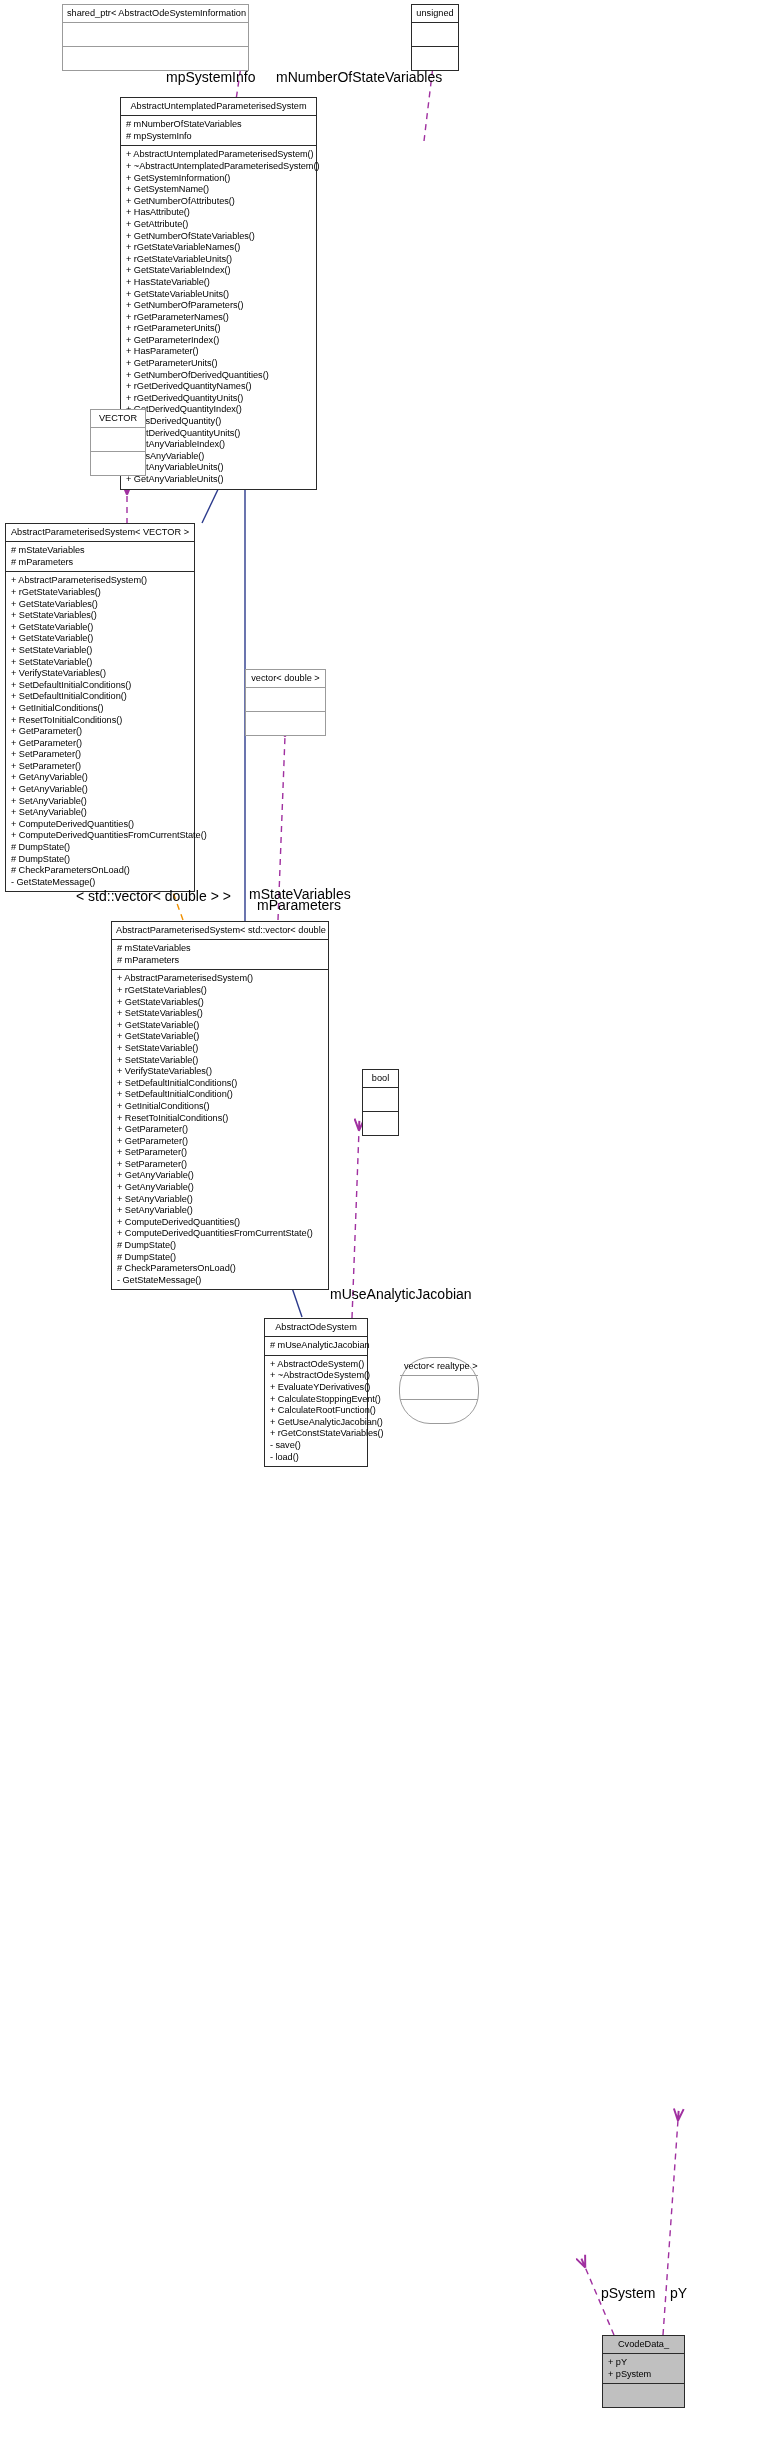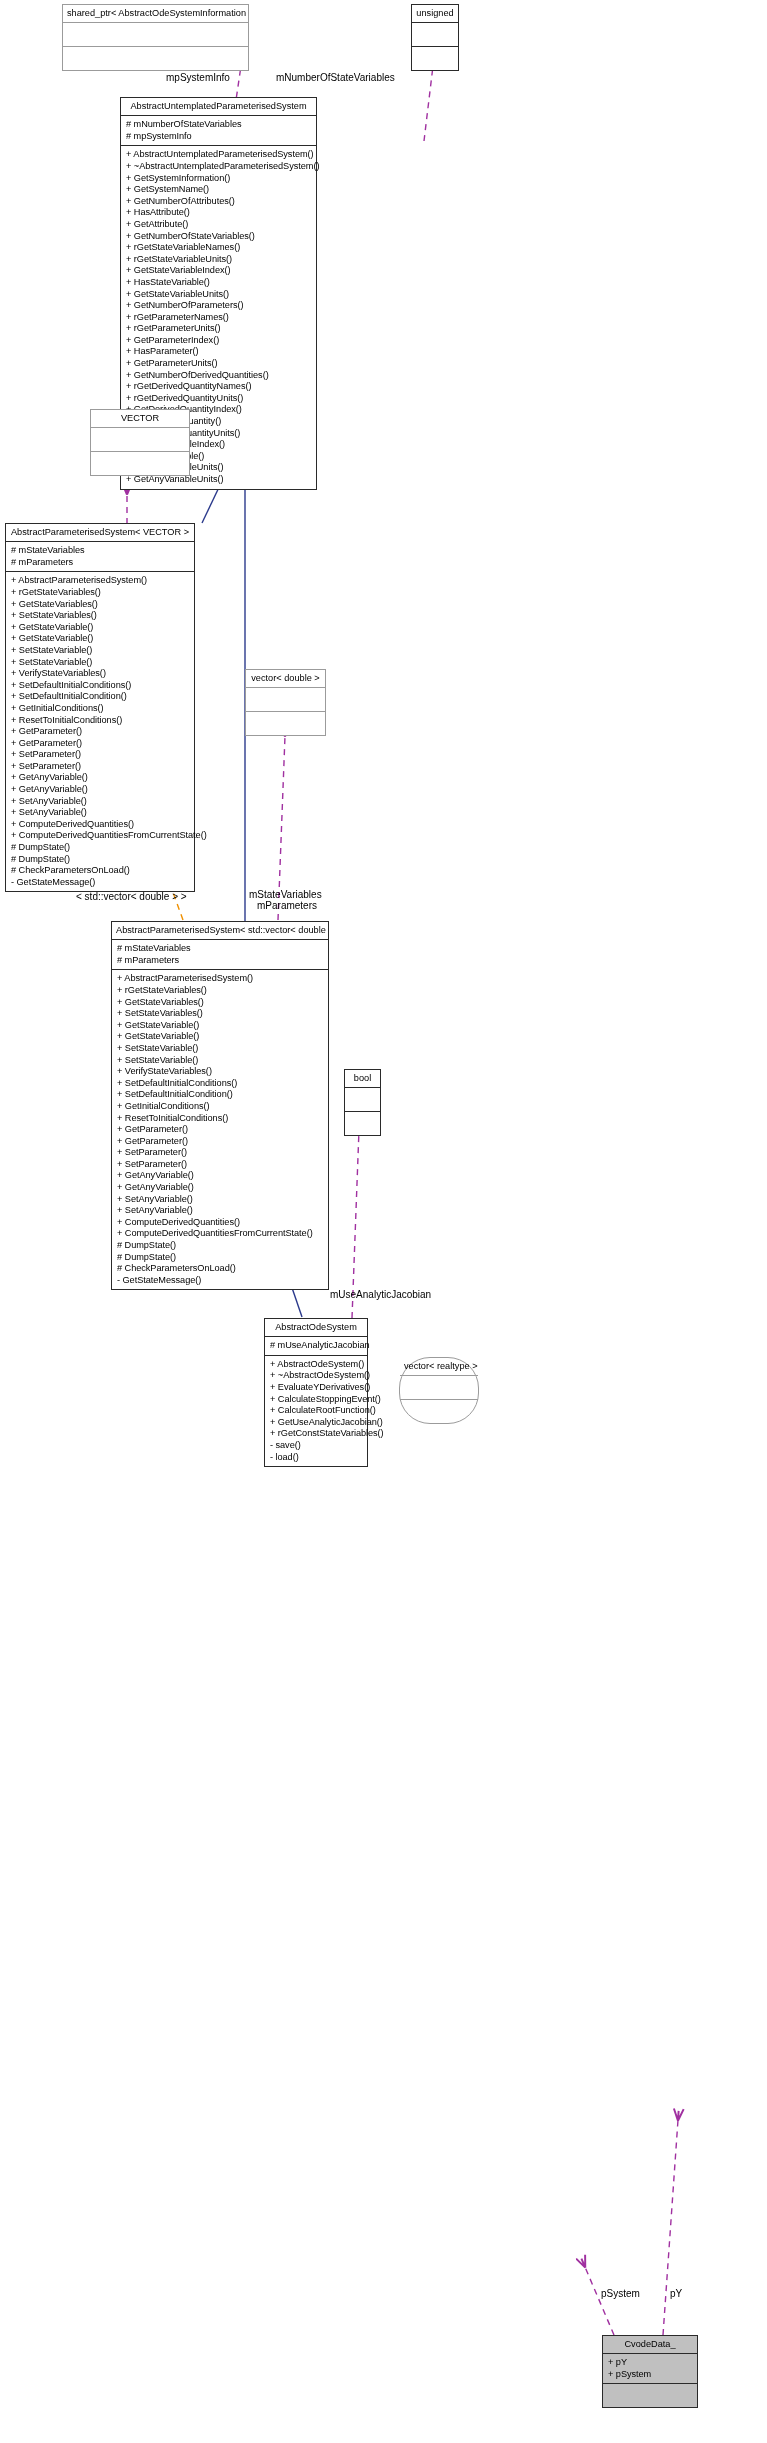--- a/index.html
+++ b/index.html
@@ -68,21 +68,21 @@
   }
   .uml-row {
     white-space: nowrap;
     color: #000;
     font-size: 9.2px;
     line-height: 11.6px;
     letter-spacing: -0.05px;
   }
   .edge-label {
     position: absolute;
-    font-size: 10px;
+    font-size: 14px;
     color: #000;
     white-space: nowrap;
     line-height: 11px;
   }
 </style>
 </head>
 <body>
 
 <div id="canvas">
 
@@ -197,21 +197,21 @@
       <div class="uml-row">+ GetDerivedQuantityIndex()</div>
       <div class="uml-row">+ HasDerivedQuantity()</div>
       <div class="uml-row">+ GetDerivedQuantityUnits()</div>
       <div class="uml-row">+ GetAnyVariableIndex()</div>
       <div class="uml-row">+ HasAnyVariable()</div>
       <div class="uml-row">+ GetAnyVariableUnits()</div>
       <div class="uml-row">+ GetAnyVariableUnits()</div>
     </div>
   </div>
 
-  <div class="uml-box light" style="left:90px; top:409px; width:100px;">
+  <div class="uml-box light" style="left:90px; top:409px; width:56px;">
     <div class="uml-title">VECTOR</div>
     <div class="uml-sep"></div>
     <div class="uml-attrs empty"></div>
     <div class="uml-sep"></div>
     <div class="uml-methods empty"></div>
   </div>
 
   <div class="edge-label" style="left:88px; top:529px;">mStateVariables</div>
   <div class="edge-label" style="left:96px; top:540px;">mParameters</div>
 
@@ -299,21 +299,21 @@
       <div class="uml-row">+ SetAnyVariable()</div>
       <div class="uml-row">+ ComputeDerivedQuantities()</div>
       <div class="uml-row">+ ComputeDerivedQuantitiesFromCurrentState()</div>
       <div class="uml-row"># DumpState()</div>
       <div class="uml-row"># DumpState()</div>
       <div class="uml-row"># CheckParametersOnLoad()</div>
       <div class="uml-row">- GetStateMessage()</div>
     </div>
   </div>
 
-  <div class="uml-box" style="left:344px; top:1069px; width:37px;">
+  <div class="uml-box" style="left:362px; top:1069px; width:37px;">
     <div class="uml-title">bool</div>
     <div class="uml-sep"></div>
     <div class="uml-attrs empty"></div>
     <div class="uml-sep"></div>
     <div class="uml-methods empty"></div>
   </div>
 
   <div class="edge-label" style="left:330px; top:1289px;">mUseAnalyticJacobian</div>
 
   <div class="uml-box" style="left:264px; top:1318px; width:104px;">
@@ -340,21 +340,21 @@
     <div class="uml-title">vector&lt; realtype &gt; *</div>
     <div class="uml-sep"></div>
     <div class="uml-attrs empty"></div>
     <div class="uml-sep"></div>
     <div class="uml-methods empty"></div>
   </div>
 
   <div class="edge-label" style="left:601px; top:2288px;text-align:center;">pSystem</div>
   <div class="edge-label" style="left:670px; top:2288px;">pY</div>
 
-  <div class="uml-box filled" style="left:602px; top:2335px; width:96px;">
+  <div class="uml-box filled" style="left:602px; top:2335px; width:83px;">
     <div class="uml-title">CvodeData_</div>
     <div class="uml-sep"></div>
     <div class="uml-attrs">
       <div class="uml-row">+ pY</div>
       <div class="uml-row">+ pSystem</div>
     </div>
     <div class="uml-sep"></div>
     <div class="uml-methods empty"></div>
   </div>
 

